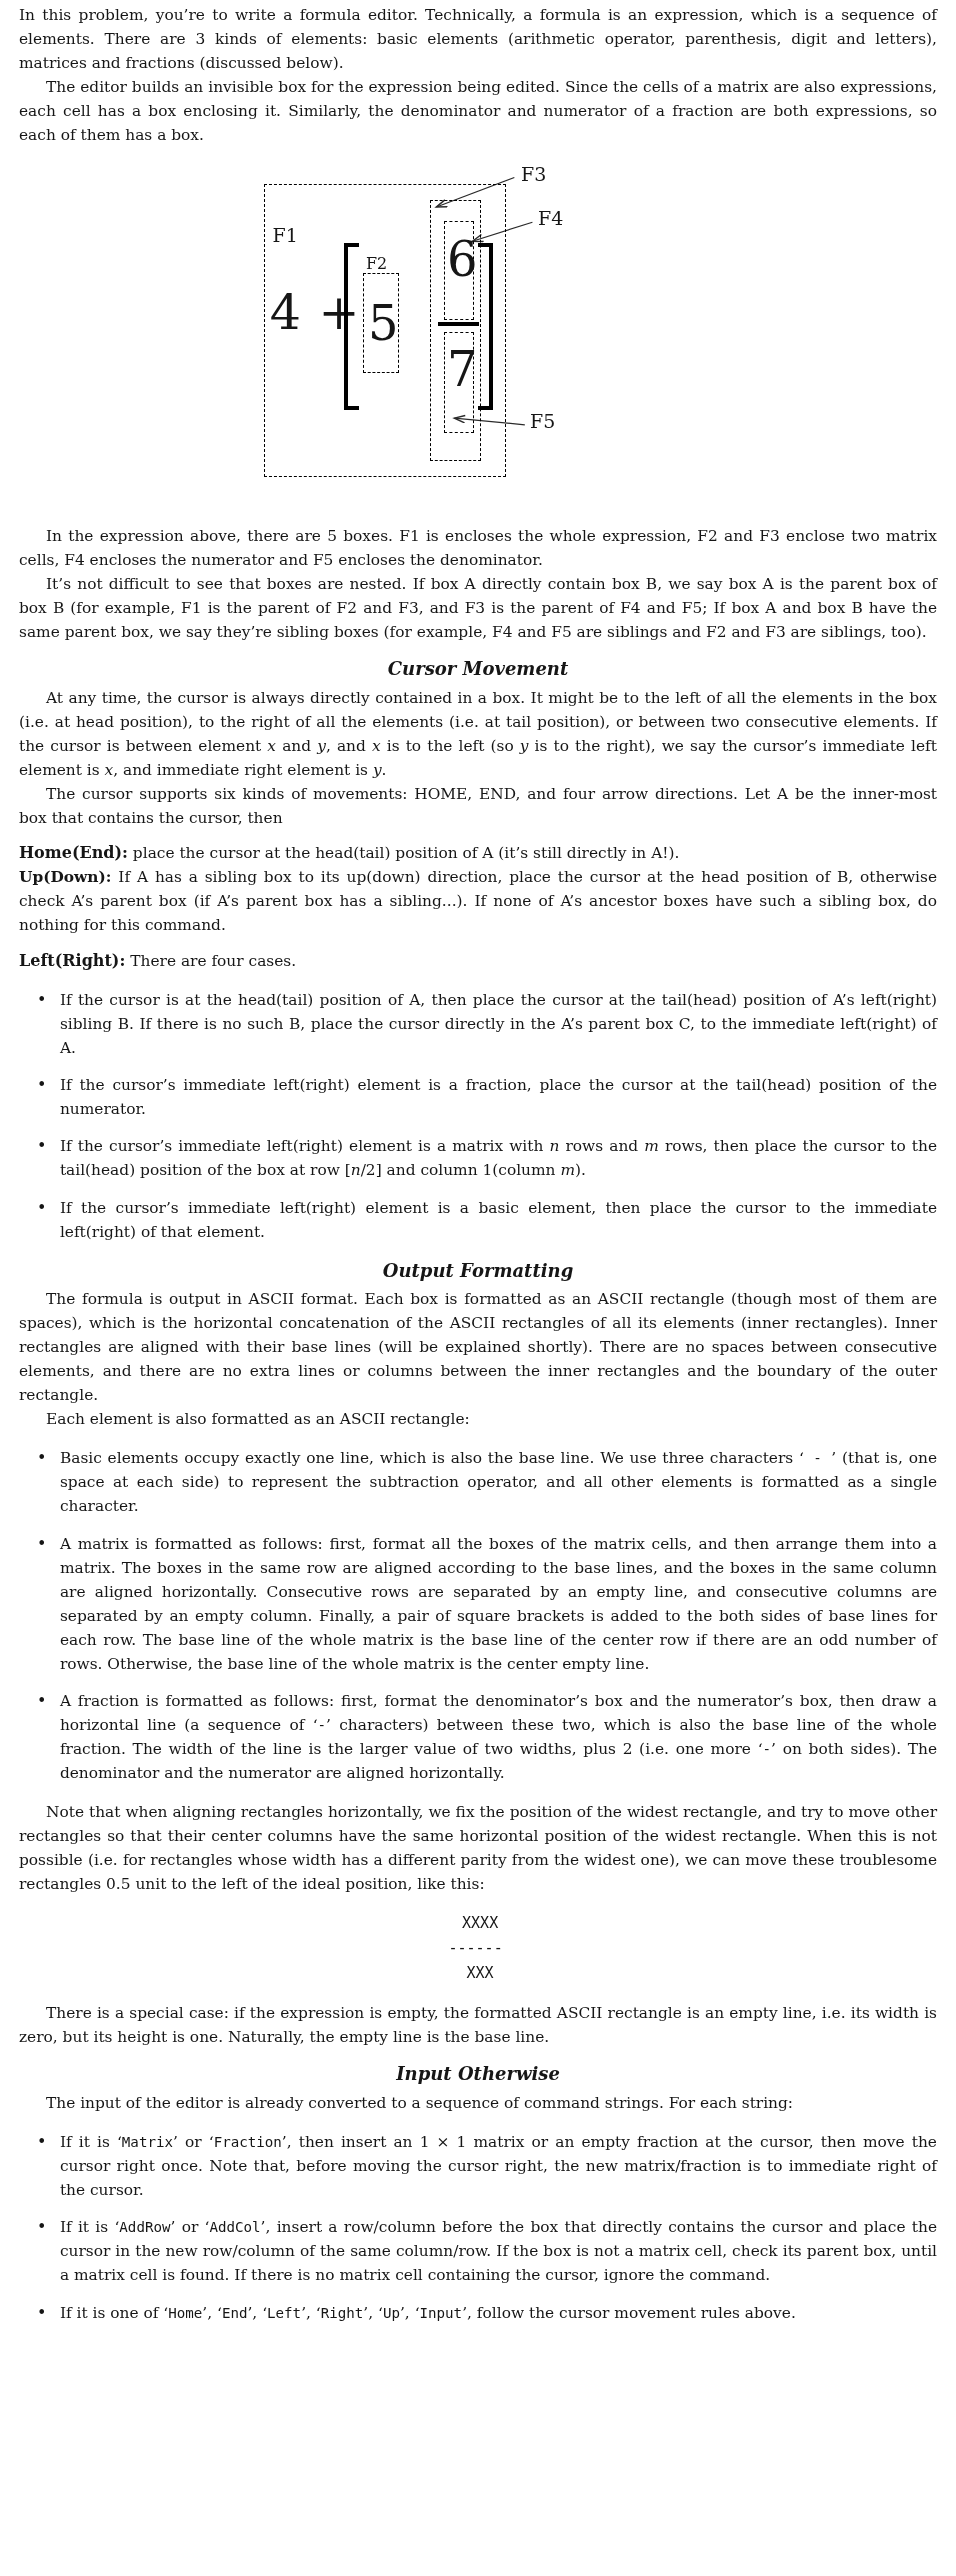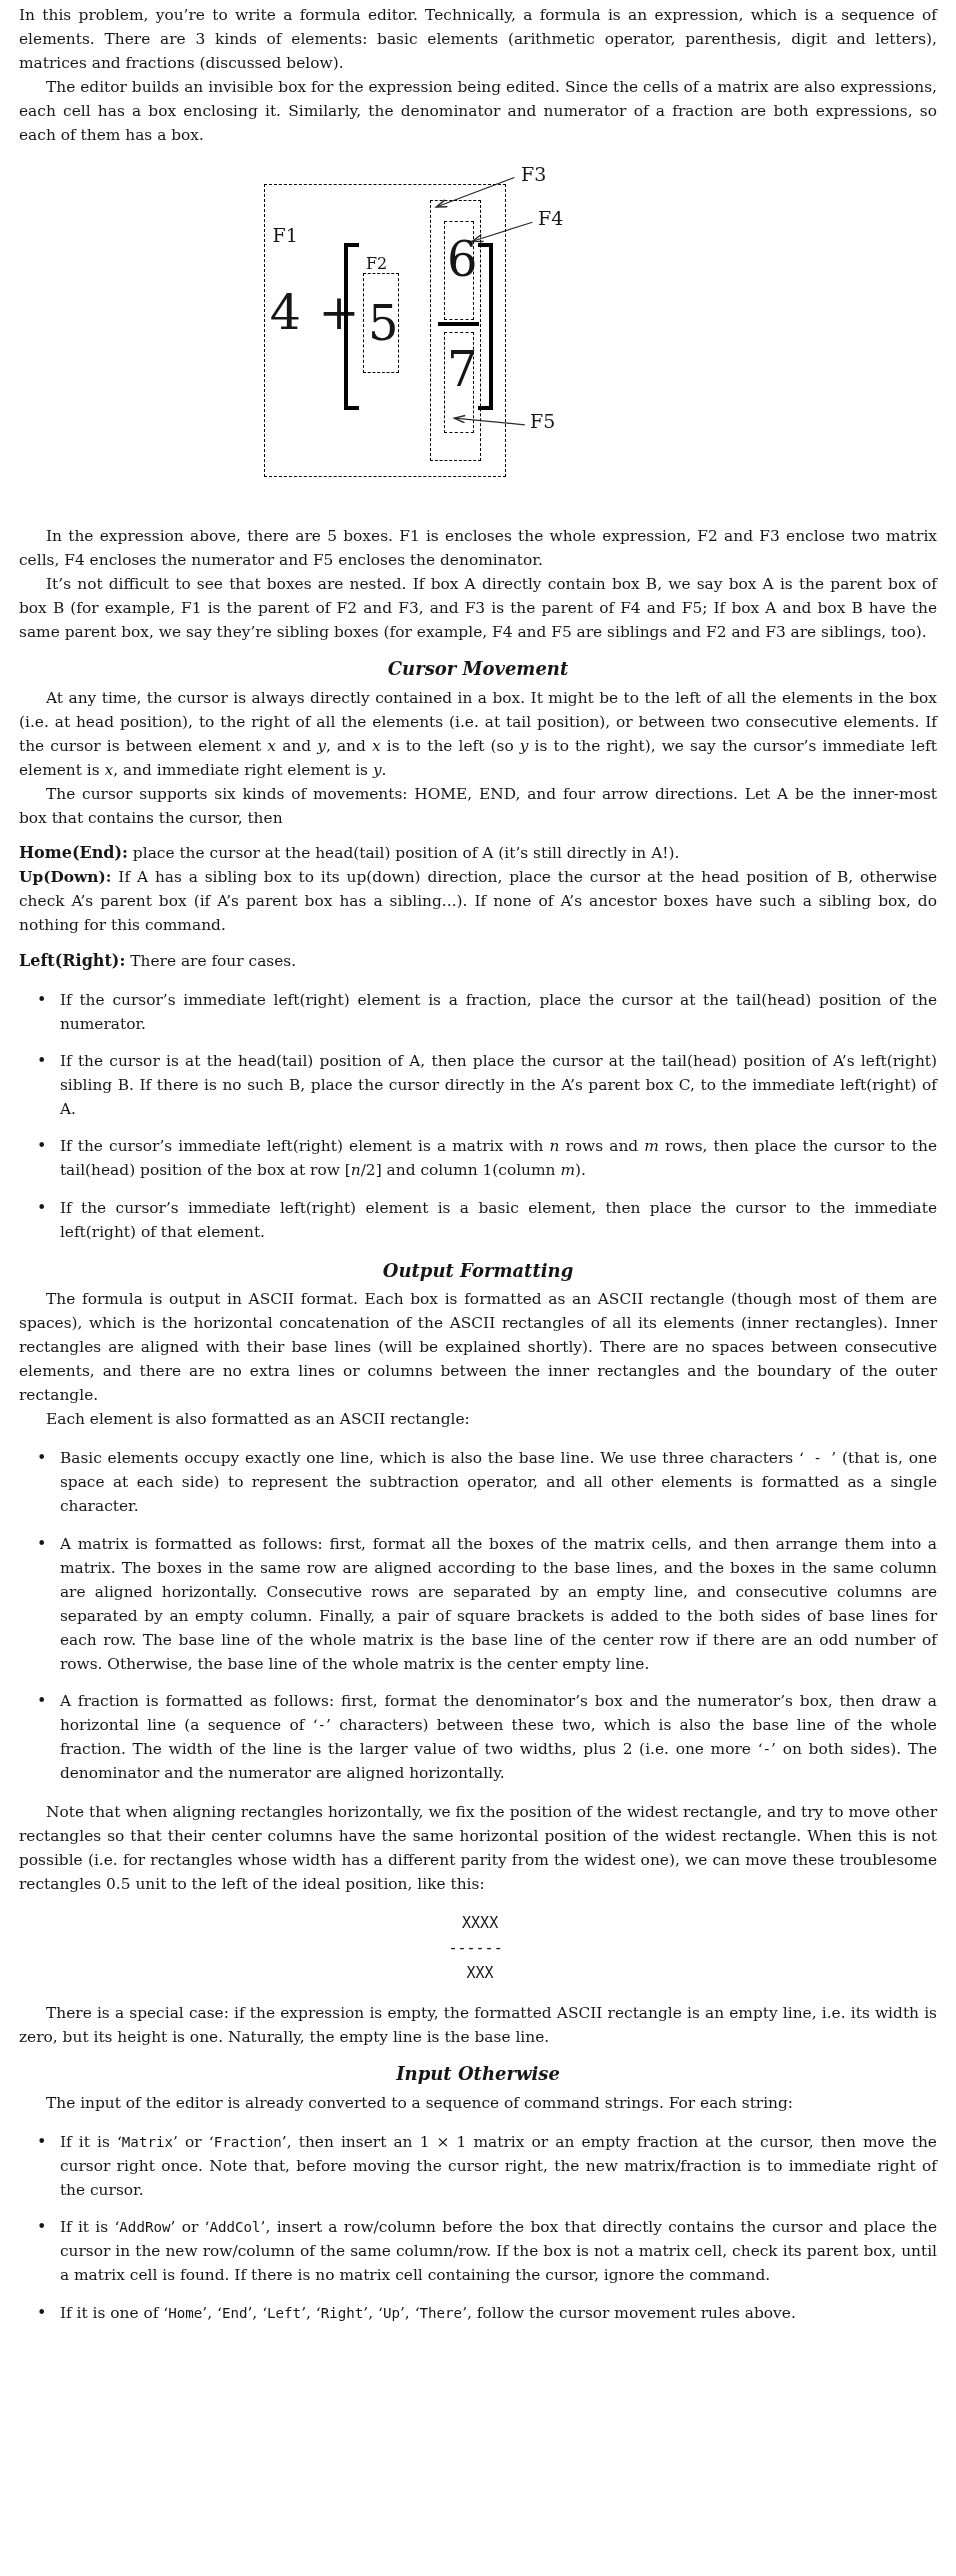--- a/index.html
+++ b/index.html
@@ -96,22 +96,22 @@
 <h3>Cursor Movement</h3>
 <p><span>At any time, the cursor is always directly contained in a box.  It might be to the left of all the elements in the box (i.e. at head position), to the right of all the elements (i.e. at tail position), or between two consecutive elements. If the cursor is between element </span><span class="seg-i">x</span><span> and </span><span class="seg-i">y</span><span>, and </span><span class="seg-i">x</span><span> is to the left (so </span><span class="seg-i">y</span><span> is to the right), we say the cursor’s immediate left element is </span><span class="seg-i">x</span><span>, and immediate right element is </span><span class="seg-i">y</span><span>.</span></p>
 <p>The cursor supports six kinds of movements: HOME, END, and four arrow directions. Let A be the inner-most box that contains the cursor, then</p>
 
 <p class="noindent kv"><b>Home(End):</b><span> place the cursor at the head(tail) position of A (it’s still directly in A!).</span></p>
 <p class="noindent"><b>Up(Down):</b><span> If A has a sibling box to its up(down) direction, place the cursor at the head position of B, otherwise check A’s parent box (if A’s parent box has a sibling...). If none of A’s ancestor boxes have such a sibling box, do nothing for this command.</span></p>
 
 <p class="noindent kv"><b>Left(Right):</b><span> There are four cases.</span></p>
 
 <ul>
+  <li><span>If the cursor is at the head(tail) position of A, then place the cursor at the tail(head) position of A’s left(right) sibling B. If there is no such B, place the cursor directly in the A’s parent box C, to the immediate left(right) of A.</span></li>
   <li><span>If the cursor’s immediate left(right) element is a fraction, place the cursor at the tail(head) position of the numerator.</span></li>
-  <li><span>If the cursor is at the head(tail) position of A, then place the cursor at the tail(head) position of A’s left(right) sibling B. If there is no such B, place the cursor directly in the A’s parent box C, to the immediate left(right) of A.</span></li>
   <li><span>If the cursor’s immediate left(right) element is a matrix with </span><span class="seg-i">n</span><span> rows and </span><span class="seg-i">m</span><span> rows, then place the cursor to the tail(head) position of the box at row [</span><span class="seg-i">n</span><span>/2] and column 1(column </span><span class="seg-i">m</span><span>).</span></li>
   <li><span>If the cursor’s immediate left(right) element is a basic element, then place the cursor to the immediate left(right) of that element.</span></li>
 </ul>
 
 <h3>Output Formatting</h3>
 <p>The formula is output in ASCII format. Each box is formatted as an ASCII rectangle (though most of them are spaces), which is the horizontal concatenation of the ASCII rectangles of all its elements (inner rectangles). Inner rectangles are aligned with their base lines (will be explained shortly). There are no spaces between consecutive elements, and there are no extra lines or columns between the inner rectangles and the boundary of the outer rectangle.</p>
 <p>Each element is also formatted as an ASCII rectangle:</p>
 
 <ul>
   <li><span>Basic elements occupy exactly one line, which is also the base line.  We use three characters ‘</span><span class="seg-m"> - </span><span>’ (that is, one space at each side) to represent the subtraction operator, and all other elements is formatted as a single character.</span></li>
@@ -126,15 +126,15 @@
  XXX</pre>
 
 <p>There is a special case: if the expression is empty, the formatted ASCII rectangle is an empty line, i.e. its width is zero, but its height is one. Naturally, the empty line is the base line.</p>
 
 <h3>Input Otherwise</h3>
 <p>The input of the editor is already converted to a sequence of command strings. For each string:</p>
 
 <ul>
   <li><span>If it is ‘</span><span class="seg-m">Matrix</span><span>’ or ‘</span><span class="seg-m">Fraction</span><span>’, then insert an 1 × 1 matrix or an empty fraction at the cursor, then move the cursor right once.  Note that, before moving the cursor right, the new matrix/fraction is to immediate right of the cursor.</span></li>
   <li><span>If it is ‘</span><span class="seg-m">AddRow</span><span>’ or ‘</span><span class="seg-m">AddCol</span><span>’, insert a row/column before the box that directly contains the cursor and place the cursor in the new row/column of the same column/row. If the box is not a matrix cell, check its parent box, until a matrix cell is found. If there is no matrix cell containing the cursor, ignore the command.</span></li>
-  <li><span>If it is one of ‘</span><span class="seg-m">Home</span><span>’, ‘</span><span class="seg-m">End</span><span>’, ‘</span><span class="seg-m">Left</span><span>’, ‘</span><span class="seg-m">Right</span><span>’, ‘</span><span class="seg-m">Up</span><span>’, ‘</span><span class="seg-m">There</span><span>’, follow the cursor movement rules above.</span></li>
+  <li><span>If it is one of ‘</span><span class="seg-m">Home</span><span>’, ‘</span><span class="seg-m">End</span><span>’, ‘</span><span class="seg-m">Left</span><span>’, ‘</span><span class="seg-m">Right</span><span>’, ‘</span><span class="seg-m">Up</span><span>’, ‘</span><span class="seg-m">Input</span><span>’, follow the cursor movement rules above.</span></li>
 </ul>
 
 
 </body></html>

